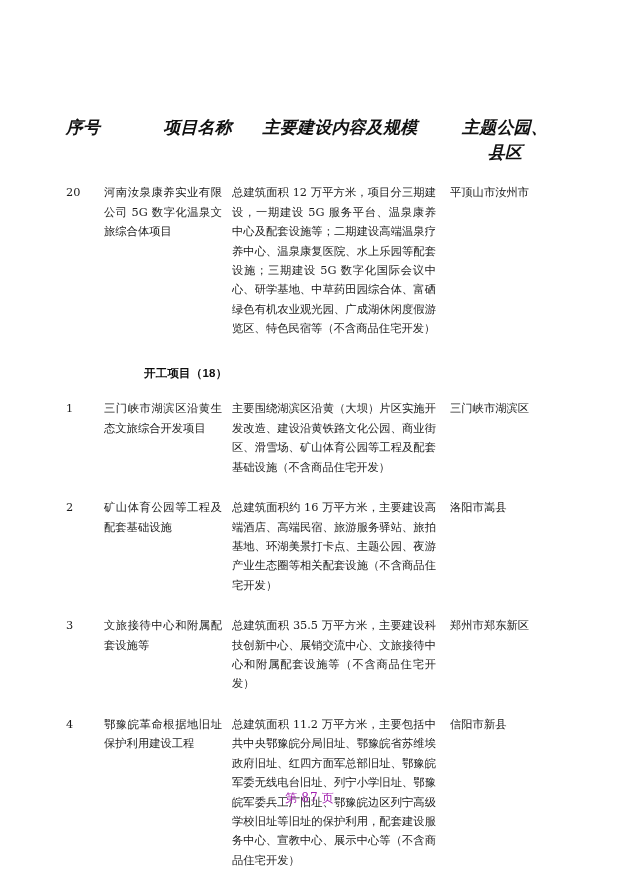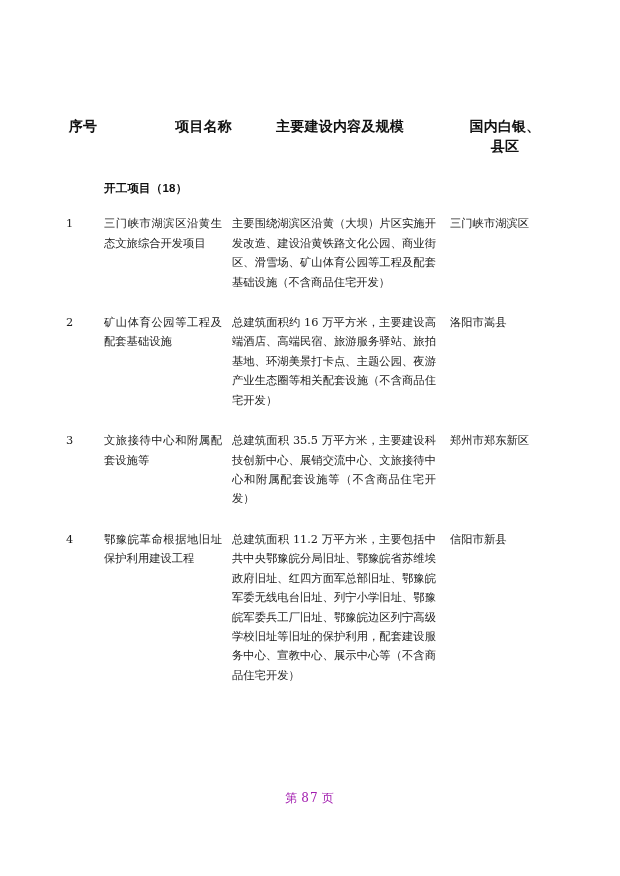--- a/index.html
+++ b/index.html
@@ -35,27 +35,28 @@
     table-layout: fixed;
   }
   table.doc-table col.c-seq    { width: 42px; }
   table.doc-table col.c-name   { width: 128px; }
   table.doc-table col.c-desc   { width: 216px; }
   table.doc-table col.c-region { width: 114px; }
 
   thead th {
     font-family: "Liberation Sans", "DejaVu Sans", sans-serif;
     font-weight: bold;
-    font-size: 14px;
+    font-size: 17px;
     color: #111111;
     padding: 0 0 18px 0;
     vertical-align: top;
     text-align: center;
     line-height: 1.45;
     letter-spacing: 0.2px;
+    font-style: italic;
   }
   thead th.h-seq  { text-align: center; }
   thead th.h-name { text-align: right; }
   thead th.h-desc { text-align: center; margin-top: 8px; }
   thead th.h-region { text-align: center; }
 
   tbody td {
     vertical-align: top;
     font-size: 11.3px;
     line-height: 1.72;
@@ -84,20 +85,21 @@
 
   tr.section-row td {
     padding: 4px 0 16px 0;
   }
   .section-title {
     font-family: "Liberation Sans", "DejaVu Sans", sans-serif;
     font-weight: bold;
     font-size: 11.5px;
     color: #0d0d0d;
     letter-spacing: 0.2px;
+    margin-left: 40px;
   }
 
   .page-footer {
     position: absolute;
     left: 0;
     top: 790px;
     width: 620px;
     text-align: center;
     font-size: 12px;
     color: #a21caf;
@@ -119,27 +121,33 @@
         <col class="c-name">
         <col class="c-desc">
         <col class="c-region">
       </colgroup>
       <thead>
         <tr>
           <th class="h-seq">序号</th>
           <th class="h-name">项目名称</th>
           <th class="h-desc">主要建设内容及规模</th>
           <th class="h-region">
-            <div>国内白银、</div>
+            <div>主题公园、</div>
             <div>县区</div>
           </th>
         </tr>
       </thead>
       <tbody>
 
+        <tr>
+          <td class="t-seq">20</td>
+          <td class="t-name">河南汝泉康养实业有限公司 5G 数字化温泉文旅综合体项目</td>
+          <td class="t-desc">总建筑面积 12 万平方米，项目分三期建设，一期建设 5G 服务平台、温泉康养中心及配套设施等；二期建设高端温泉疗养中心、温泉康复医院、水上乐园等配套设施；三期建设 5G 数字化国际会议中心、研学基地、中草药田园综合体、富硒绿色有机农业观光园、广成湖休闲度假游览区、特色民宿等（不含商品住宅开发）</td>
+          <td class="t-region">平顶山市汝州市</td>
+        </tr>
 
 
         <tr class="section-row">
           <td></td>
           <td colspan="3">
             <span class="section-title">开工项目（18）</span>
           </td>
         </tr>
 
         <tr>

